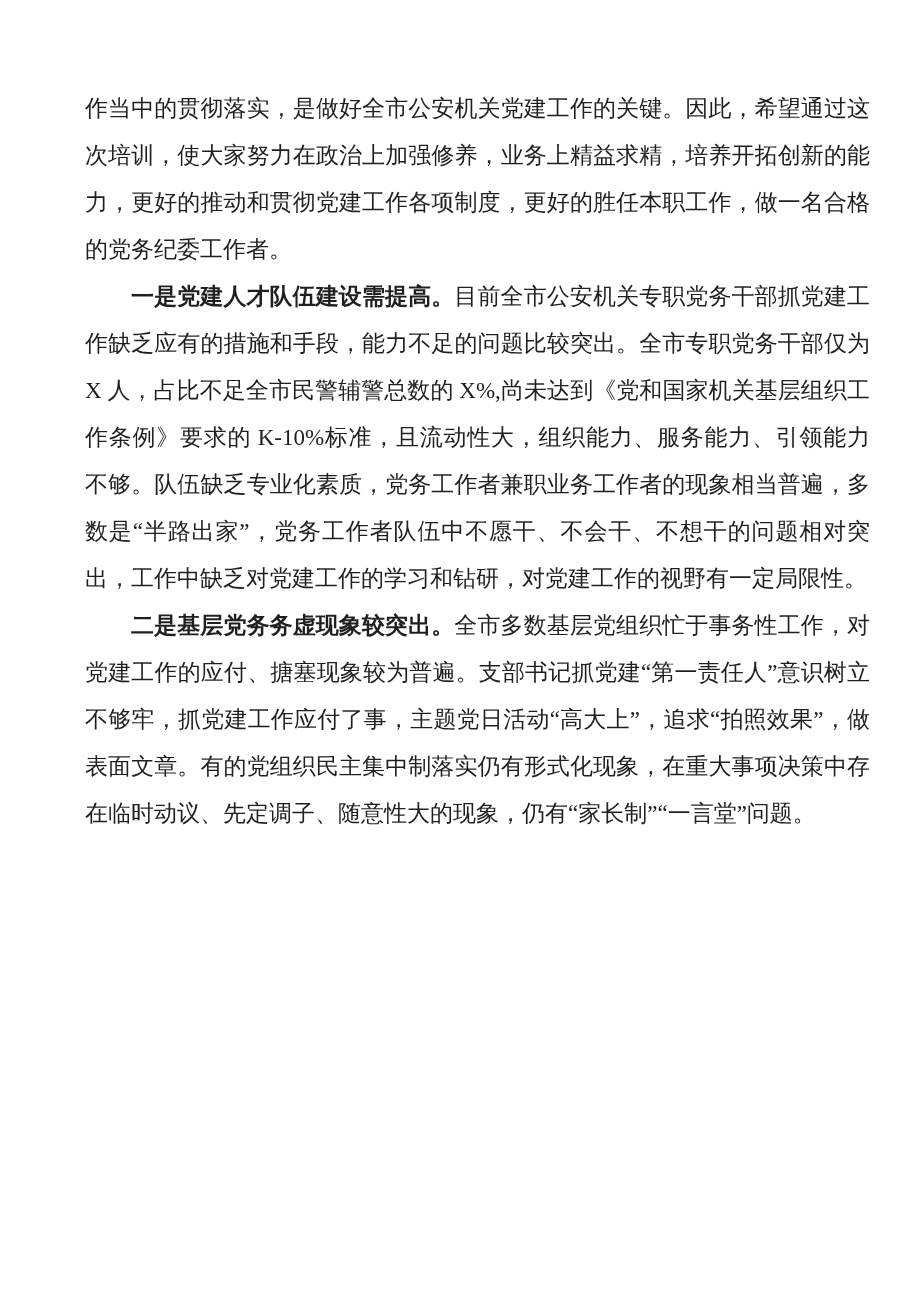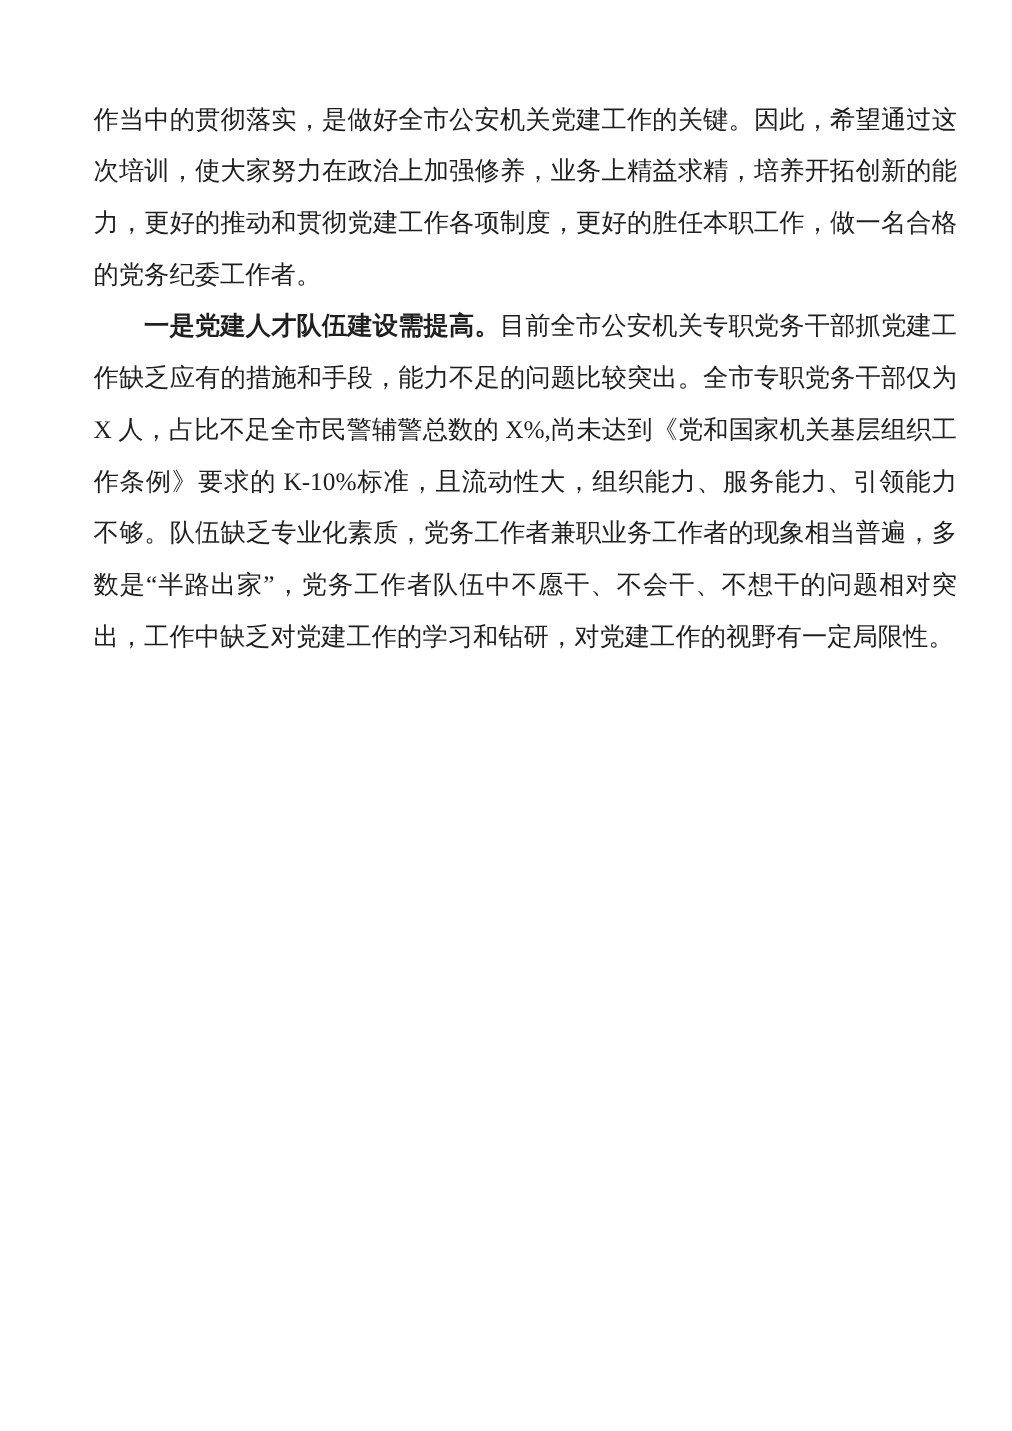--- a/index.html
+++ b/index.html
@@ -52,15 +52,16 @@
 
 <div class="page">
   <div class="doc-body">
 
     <p class="no-indent">作当中的贯彻落实，是做好全市公安机关党建工作的关键。因此，希望通过这次培训，使大家努力在政治上加强修养，业务上精益求精，培养开拓创新的能力，更好的推动和贯彻党建工作各项制度，更好的胜任本职工作，做一名合格的党务纪委工作者。</p>
 
 
 
     <p class="indent"><span class="lead">一是党建人才队伍建设需提高。</span><span>目前全市公安机关专职党务干部抓党建工作缺乏应有的措施和手段，能力不足的问题比较突出。全市专职党务干部仅为 X 人，占比不足全市民警辅警总数的 X%,尚未达到《党和国家机关基层组织工作条例》要求的 K-10%标准，且流动性大，组织能力、服务能力、引领能力不够。队伍缺乏专业化素质，党务工作者兼职业务工作者的现象相当普遍，多数是“半路出家”，党务工作者队伍中不愿干、不会干、不想干的问题相对突出，工作中缺乏对党建工作的学习和钻研，对党建工作的视野有一定局限性。</span></p>
 
+    <p class="indent"><span class="lead">二是基层党务务虚现象较突出。</span><span>全市多数基层党组织忙于事务性工作，对党建工作的应付、搪塞现象较为普遍。支部书记抓党建“第一责任人”意识树立不够牢，抓党建工作应付了事，主题党日活动“高大上”，追求“拍照效果”，做表面文章。有的党组织民主集中制落实仍有形式化现象，在重大事项决策中存在临时动议、先定调子、随意性大的现象，仍有“家长制”“一言堂”问题。</span></p>
 
   </div>
 </div>
 
 </body></html>

